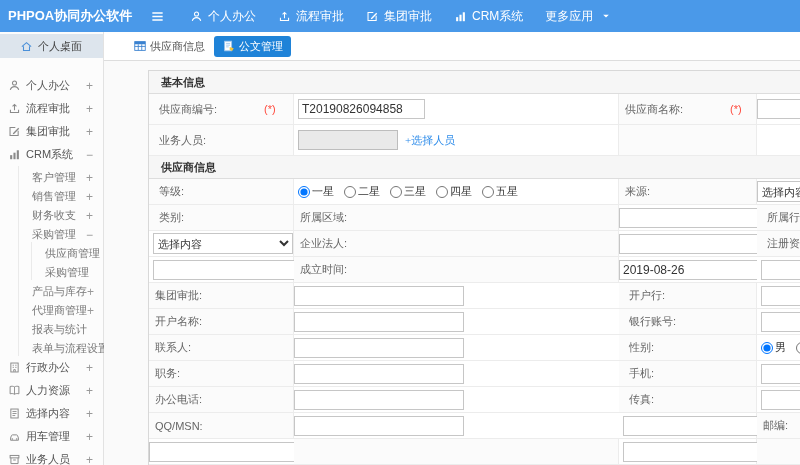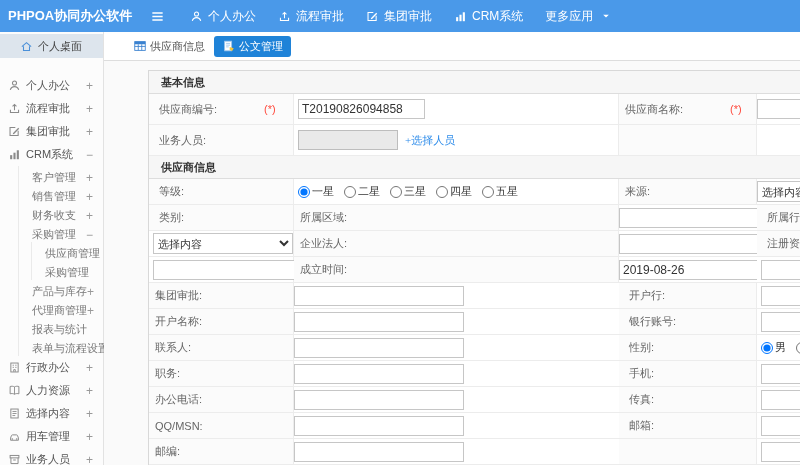--- a/index.html
+++ b/index.html
@@ -459,23 +459,20 @@
             </div>
             <div class="cell fld c2">
               <input type="text" class="w156" value="" style="">
             </div>
             <div class="cell lab c3">
               <span>QQ/MSN:</span>
             </div>
             <div class="cell fld c4">
               <input type="text" class="w170" value="" style="">
             </div>
-            <div class="cell lab c1">
-              <span>邮箱:</span>
-            </div>
             <div class="cell fld c2">
               <input type="text" class="w156" value="" style="">
             </div>
             <div class="cell lab c3">
               <span>邮编:</span>
             </div>
             <div class="cell fld c4">
               <input type="text" class="w170" value="" style="">
             </div>
             <div class="cell lab c1"></div>

